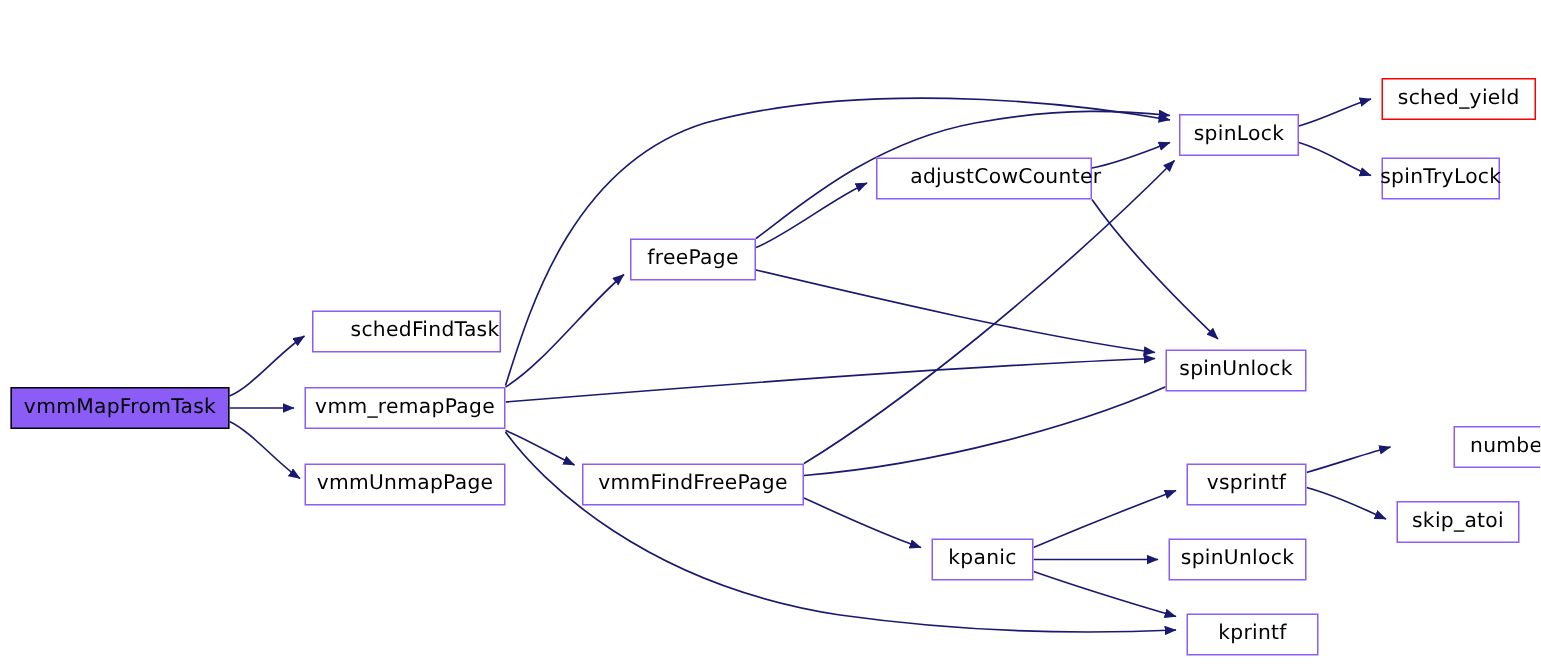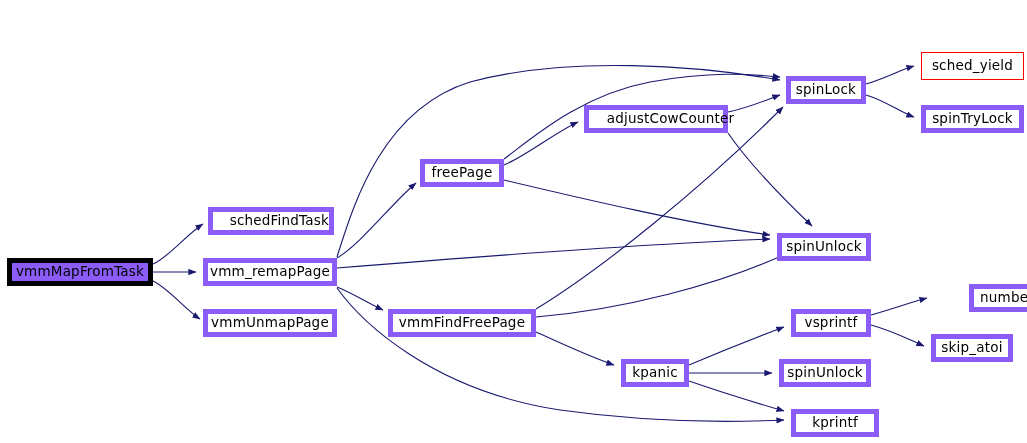--- a/index.html
+++ b/index.html
@@ -8,21 +8,21 @@
     position:relative;
     width:1027px;height:443px;
     background:#ffffff;
     font-family:"DejaVu Sans","Liberation Sans",sans-serif;
     overflow:hidden;
   }
   #edges{position:absolute;left:0;top:0;width:1027px;height:443px;}
   .node{
     position:absolute;
     box-sizing:border-box;
-    border:5px solid #8b5cf6;
+    border:1px solid #8b5cf6;
     background:#ffffff;
     color:#000000;
     font-size:13.5px;
     line-height:1;
     display:flex;
     align-items:center;
     justify-content:center;
     white-space:nowrap;
     letter-spacing:0.2px;
     z-index:5;
@@ -93,21 +93,21 @@
       </div>
       <div class="node" style="left: 786px; top: 76px; width: 80px; height: 28px;">
         <span>spinLock</span>
       </div>
       <div class="node" style="left: 777px; top: 233px; width: 94px; height: 28px;">
         <span>spinUnlock</span>
       </div>
       <div class="node highlight" style="left: 921px; top: 52px; width: 103px; height: 28px; border-color: rgb(255, 0, 0);">
         <span>sched_yield</span>
       </div>
-      <div class="node" style="left: 921px; top: 105px; width: 103px; height: 28px;">
+      <div class="node" style="left: 921px; top: 105px; width: 79px; height: 28px;">
         <span>spinTryLock</span>
       </div>
       <div class="node" style="left: 791px; top: 309px; width: 80px; height: 28px;">
         <span>vsprintf</span>
       </div>
       <div class="node" style="left: 779px; top: 359px; width: 92px; height: 28px;">
         <span>spinUnlock</span>
       </div>
       <div class="node" style="left: 791px; top: 409px; width: 88px; height: 28px;">
         <span>kprintf</span>

